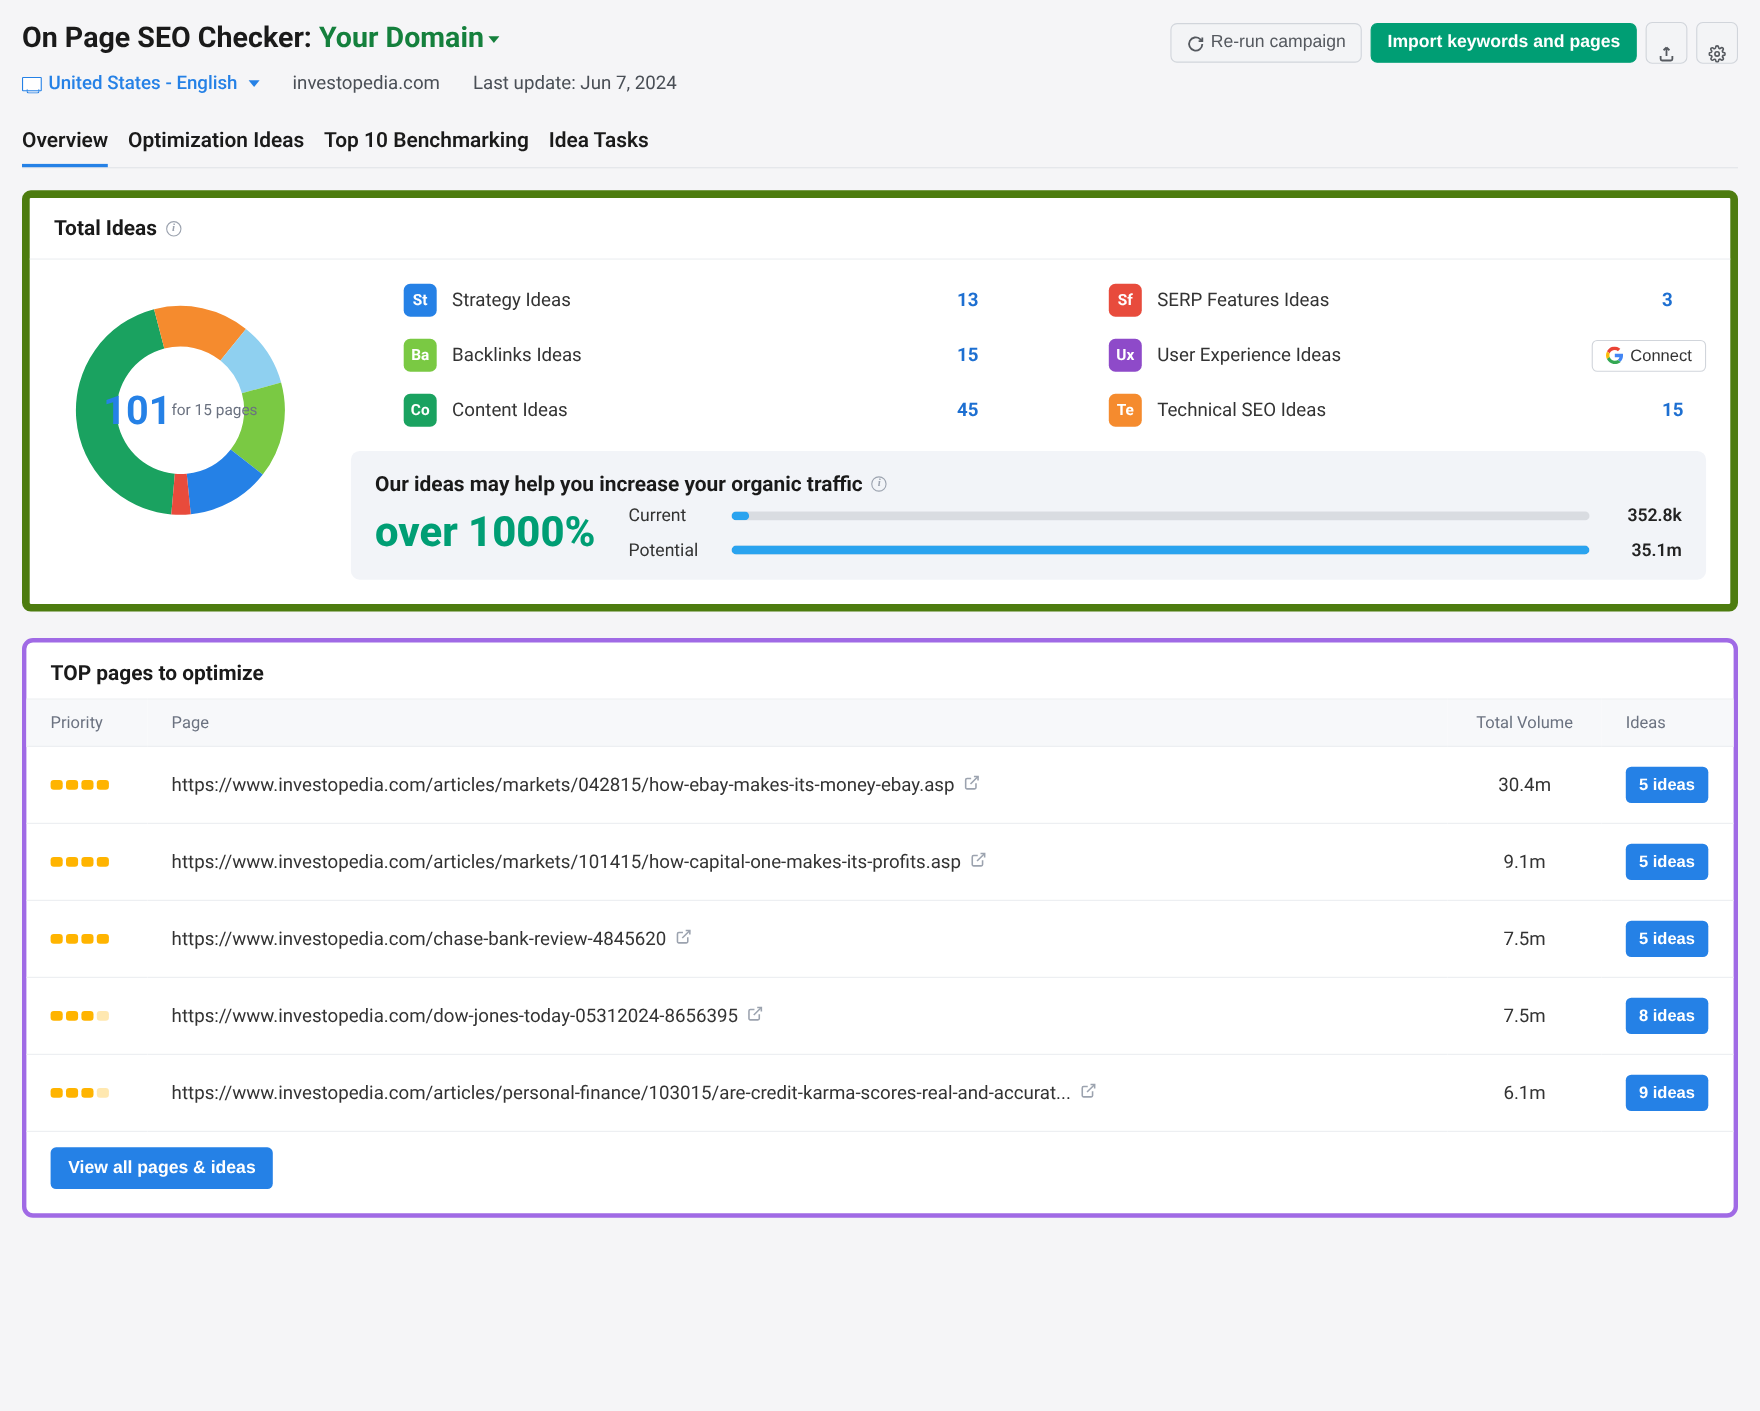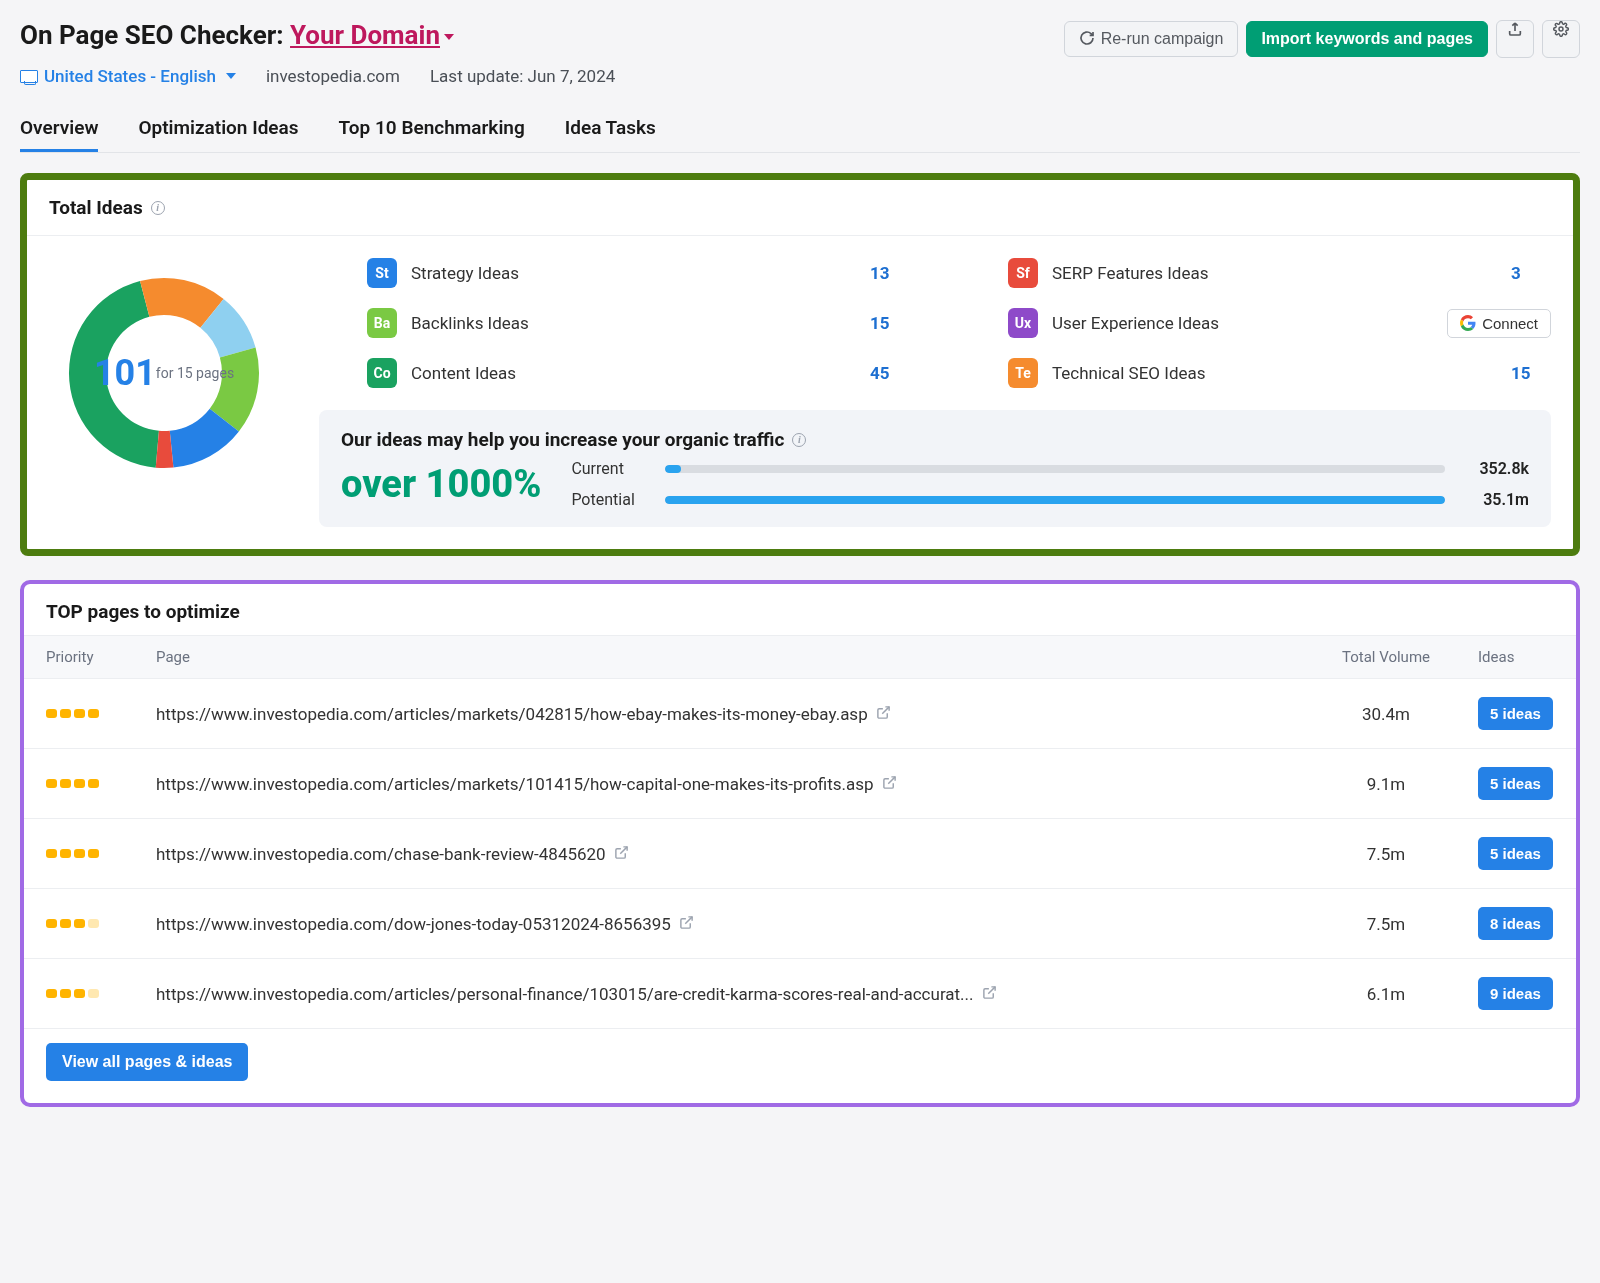--- a/index.html
+++ b/index.html
@@ -6,31 +6,31 @@
   body {
     margin: 0;
     padding: 20px;
     font-family: -apple-system, BlinkMacSystemFont, "Segoe UI", Roboto, Helvetica, Arial, sans-serif;
     background: #f5f5f7;
     color: #1a1a1a;
     font-size: 16px;
   }
   .header-row { display: flex; justify-content: space-between; align-items: flex-start; margin-bottom: 8px; }
   .title-block h1 { margin: 0; font-size: 26px; font-weight: 700; }
-  .title-block h1 .domain-sel { color: #be185d; font-weight: 700; text-decoration: underline; }
+  .title-block h1 .domain-sel { color: #15803d; font-weight: 700; }
   .header-actions { display: flex; gap: 8px; align-items: center; }
-  .btn { display: inline-flex; align-items: flex-start; gap: 6px; padding: 8px 14px; border-radius: 6px; font-size: 16px; font-weight: 500; border: 1px solid #d1d5db; background: #f3f4f6; cursor: pointer; color: #55595f; }
+  .btn { display: inline-flex; align-items: flex-end; gap: 6px; padding: 8px 14px; border-radius: 6px; font-size: 16px; font-weight: 500; border: 1px solid #d1d5db; background: #f3f4f6; cursor: pointer; color: #55595f; }
   .btn-green { background: #009e74; color: #fff; border-color: #009e74; font-weight: 600; }
   .icon-btn { width: 38px; height: 38px; padding: 0; justify-content: center; }
   .chevron { display:inline-block; width:0; height:0; border-left:5px solid transparent; border-right:5px solid transparent; border-top:6px solid currentColor; margin-left:4px; vertical-align: middle; }
   .subhead { display: flex; gap: 30px; align-items: center; font-size: 17px; color: #4a4f56; margin-bottom: 20px; }
   .locale { color: #2581e6; display: inline-flex; align-items: center; gap: 6px; font-weight: 500; cursor: pointer; }
   .locale .flag { width:18px; height:13px; background:#fff; border:1.5px solid #2581e6; border-radius:1px; position:relative; display:inline-block; }
   .locale .flag::after { content:""; position:absolute; bottom:-3px; left:3px; width:10px; height:3px; border:1.5px solid #2581e6; border-top:none; border-radius:0 0 2px 2px; }
-  .tabs { display: flex; gap: 40px; border-bottom: 1px solid #e2e4e8; margin-bottom: 20px; }
+  .tabs { display: flex; gap: 18px; border-bottom: 1px solid #e2e4e8; margin-bottom: 20px; }
   .tab { padding: 10px 0; font-size: 19px; font-weight: 600; color: #1a1a1a; cursor: pointer; border-bottom: 3px solid transparent; }
   .tab.active { color: #1a1a1a; border-bottom-color: #2581e6; }
   .card { background: #fff; border: 7px solid #4d7c0f; border-radius: 8px; }
   .card-title { padding: 16px 22px; font-size: 19px; font-weight: 700; border-bottom: 1px solid #eceef1; display:flex; align-items:center; gap:8px; }
   .info-icon { display:inline-flex; width:14px; height:14px; border:1.5px solid #9ca3af; border-radius:50%; font-size:10px; font-style:italic; color:#9ca3af; align-items:center; justify-content:center; font-family: Georgia, serif; }
   .ideas-body { display: flex; gap: 40px; padding: 22px; align-items: flex-start; }
   .donut-wrap { position: relative; width: 230px; height: 230px; flex-shrink: 0; }
   .donut-center { position: absolute; inset: 0; display: flex; align-items: center; justify-content: center; }
   .donut-center .num { font-size: 36px; font-weight: 700; color: #2581e6; }
   .donut-center .sub { font-size: 14px; color: #6b7280; }

